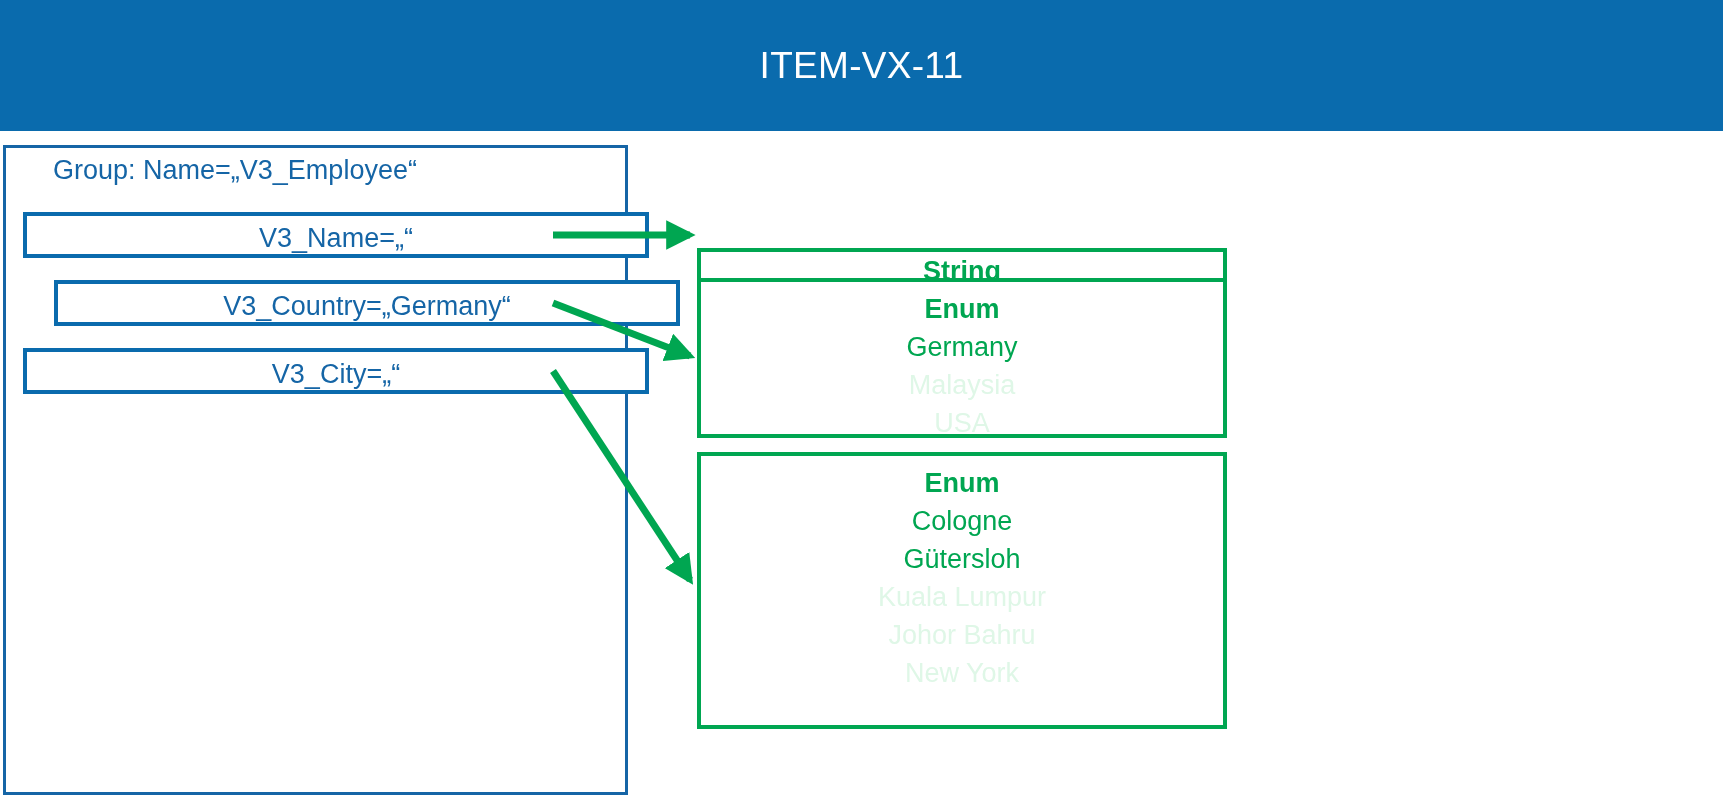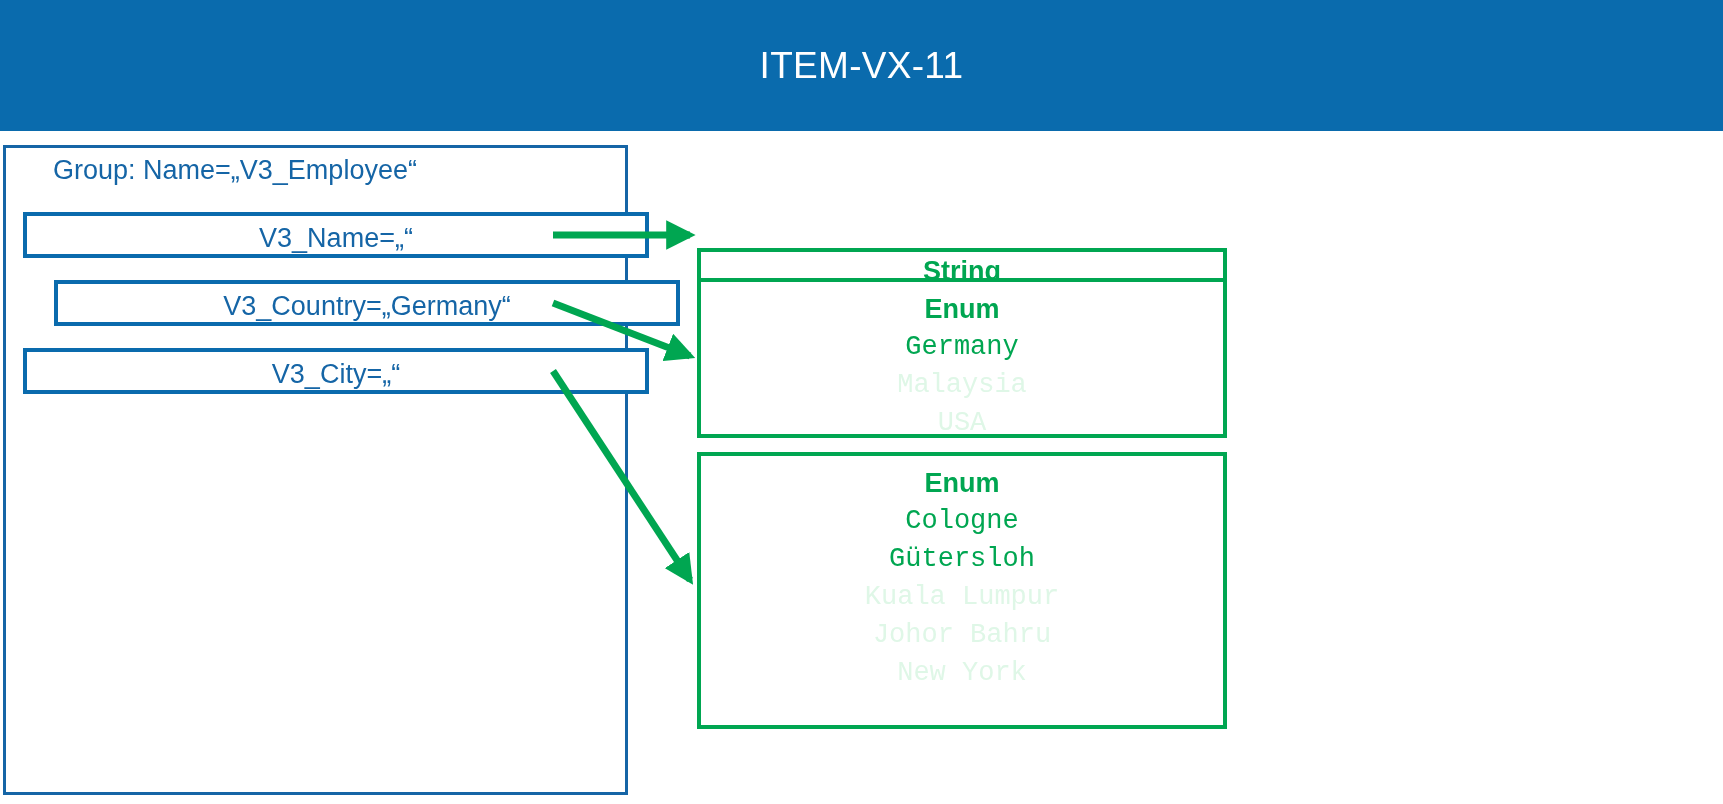--- a/index.html
+++ b/index.html
@@ -117,21 +117,21 @@
     font-weight: bold;
     line-height: 38px;
     white-space: nowrap;
     font-family: "Liberation Sans", sans-serif;
   }
   .enum-value {
     font-size: 27px;
     font-weight: 400;
     line-height: 38px;
     white-space: nowrap;
-    font-family: Liberation Mono, monospace;
+    font-family: Liberation Sans, sans-serif;
   }
   .enum-value.active  { color: #00A651; }
   .enum-value.faded   { color: #DFF7E7; }
 
   
   .arrow-layer {
     position: absolute;
     left: 0;
     top: 0;
     width: 1723px;

